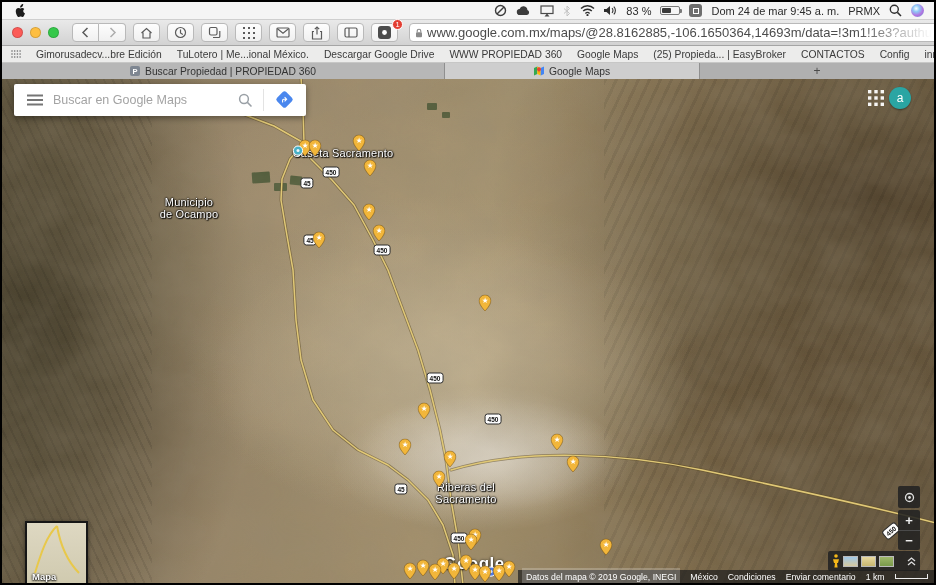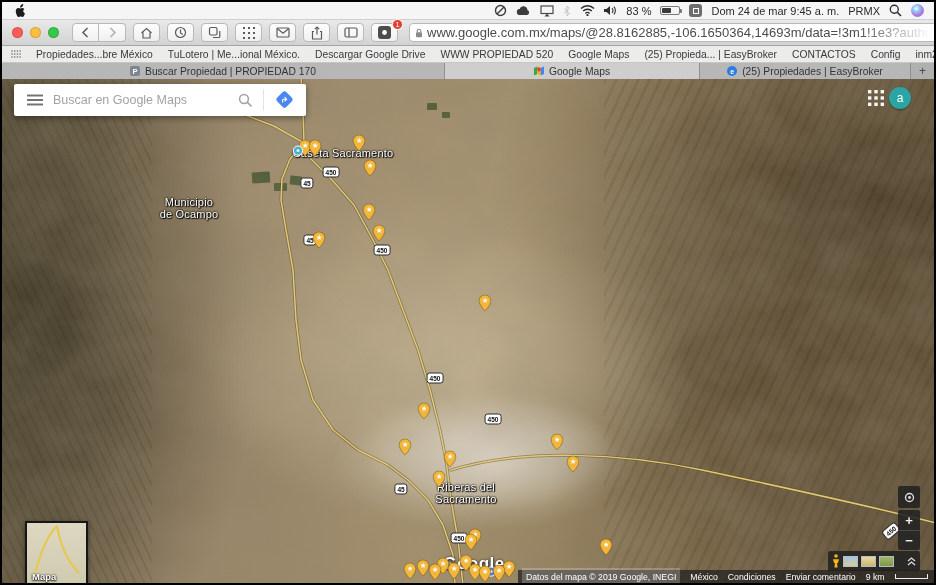--- a/index.html
+++ b/index.html
@@ -298,51 +298,47 @@
               <circle cx="6.4" cy="4" r="0.8"></circle>
               <circle cx="9.1" cy="4" r="0.8"></circle>
               <circle cx="1" cy="7" r="0.8"></circle>
               <circle cx="3.7" cy="7" r="0.8"></circle>
               <circle cx="6.4" cy="7" r="0.8"></circle>
               <circle cx="9.1" cy="7" r="0.8"></circle>
             </g>
           </svg>
         </span>
     <span id="bookmark-items" style="display:flex;gap:15px;">
-          <span class="bm-item">Propiedades...bre México</span>
+          <span class="bm-item">Gimorusadecv...bre Edición</span>
           <span class="bm-item">TuLotero | Me...ional México.</span>
           <span class="bm-item">Descargar Google Drive</span>
-          <span class="bm-item">WWW PROPIEDAD 520</span>
+          <span class="bm-item">WWW PROPIEDAD 360</span>
           <span class="bm-item">Google Maps</span>
           <span class="bm-item">(25) Propieda... | EasyBroker</span>
           <span class="bm-item">CONTACTOS</span>
           <span class="bm-item">Config</span>
           <span class="bm-item">inm24 prmx</span>
         </span>
 
   </div>
 
   <div class="tabbar">
     <div class="tab tab1">
       <span class="fav-p">P</span>
-      <span>Buscar Propiedad | PROPIEDAD 170</span>
+      <span>Buscar Propiedad | PROPIEDAD 360</span>
     </div>
     <div class="tab tab2 active">
       <svg width="10" height="10" viewBox="0 0 10 10">
             <polygon points="0,2 3.3,0.5 3.3,8 0,9.5" fill="#34a853"></polygon>
             <polygon points="3.3,0.5 6.7,2 6.7,9.5 3.3,8" fill="#fbbc04"></polygon>
             <polygon points="6.7,2 10,0.5 10,8 6.7,9.5" fill="#4285f4"></polygon>
             <circle cx="5" cy="3.2" r="2" fill="#ea4335"></circle>
             <rect x="4.6" y="3.2" width="0.8" height="3.2" fill="#ea4335"></rect>
           </svg>
       <span>Google Maps</span>
-    </div>
-    <div class="tab tab3">
-      <span class="fav-eb">e</span>
-      <span>(25) Propiedades | EasyBroker</span>
     </div>
     <div class="newtab">+</div>
   </div>
 
   <div class="map-area">
     <div class="map-bg"></div>
     <div class="ridge ridge-left"></div>
     <div class="ridge ridge-right"></div>
     <div class="patch" style="left:250px;top:93px;width:18px;height:11px;transform:rotate(-4deg)"></div>
     <div class="patch" style="left:272px;top:104px;width:13px;height:8px"></div>
@@ -604,19 +600,19 @@
             </g>
           </svg>
       <span class="inset-label">Mapa</span>
     </div>
 
     <div class="attrib">
       <span class="datos">Datos del mapa © 2019 Google, INEGI</span>
       <span>México</span>
       <span>Condiciones</span>
       <span>Enviar comentario</span>
-      <span>9 km</span>
+      <span>1 km</span>
       <span class="scaleline"></span>
     </div>
   </div>
 
 </div>
 </div>
 
 </body></html>

